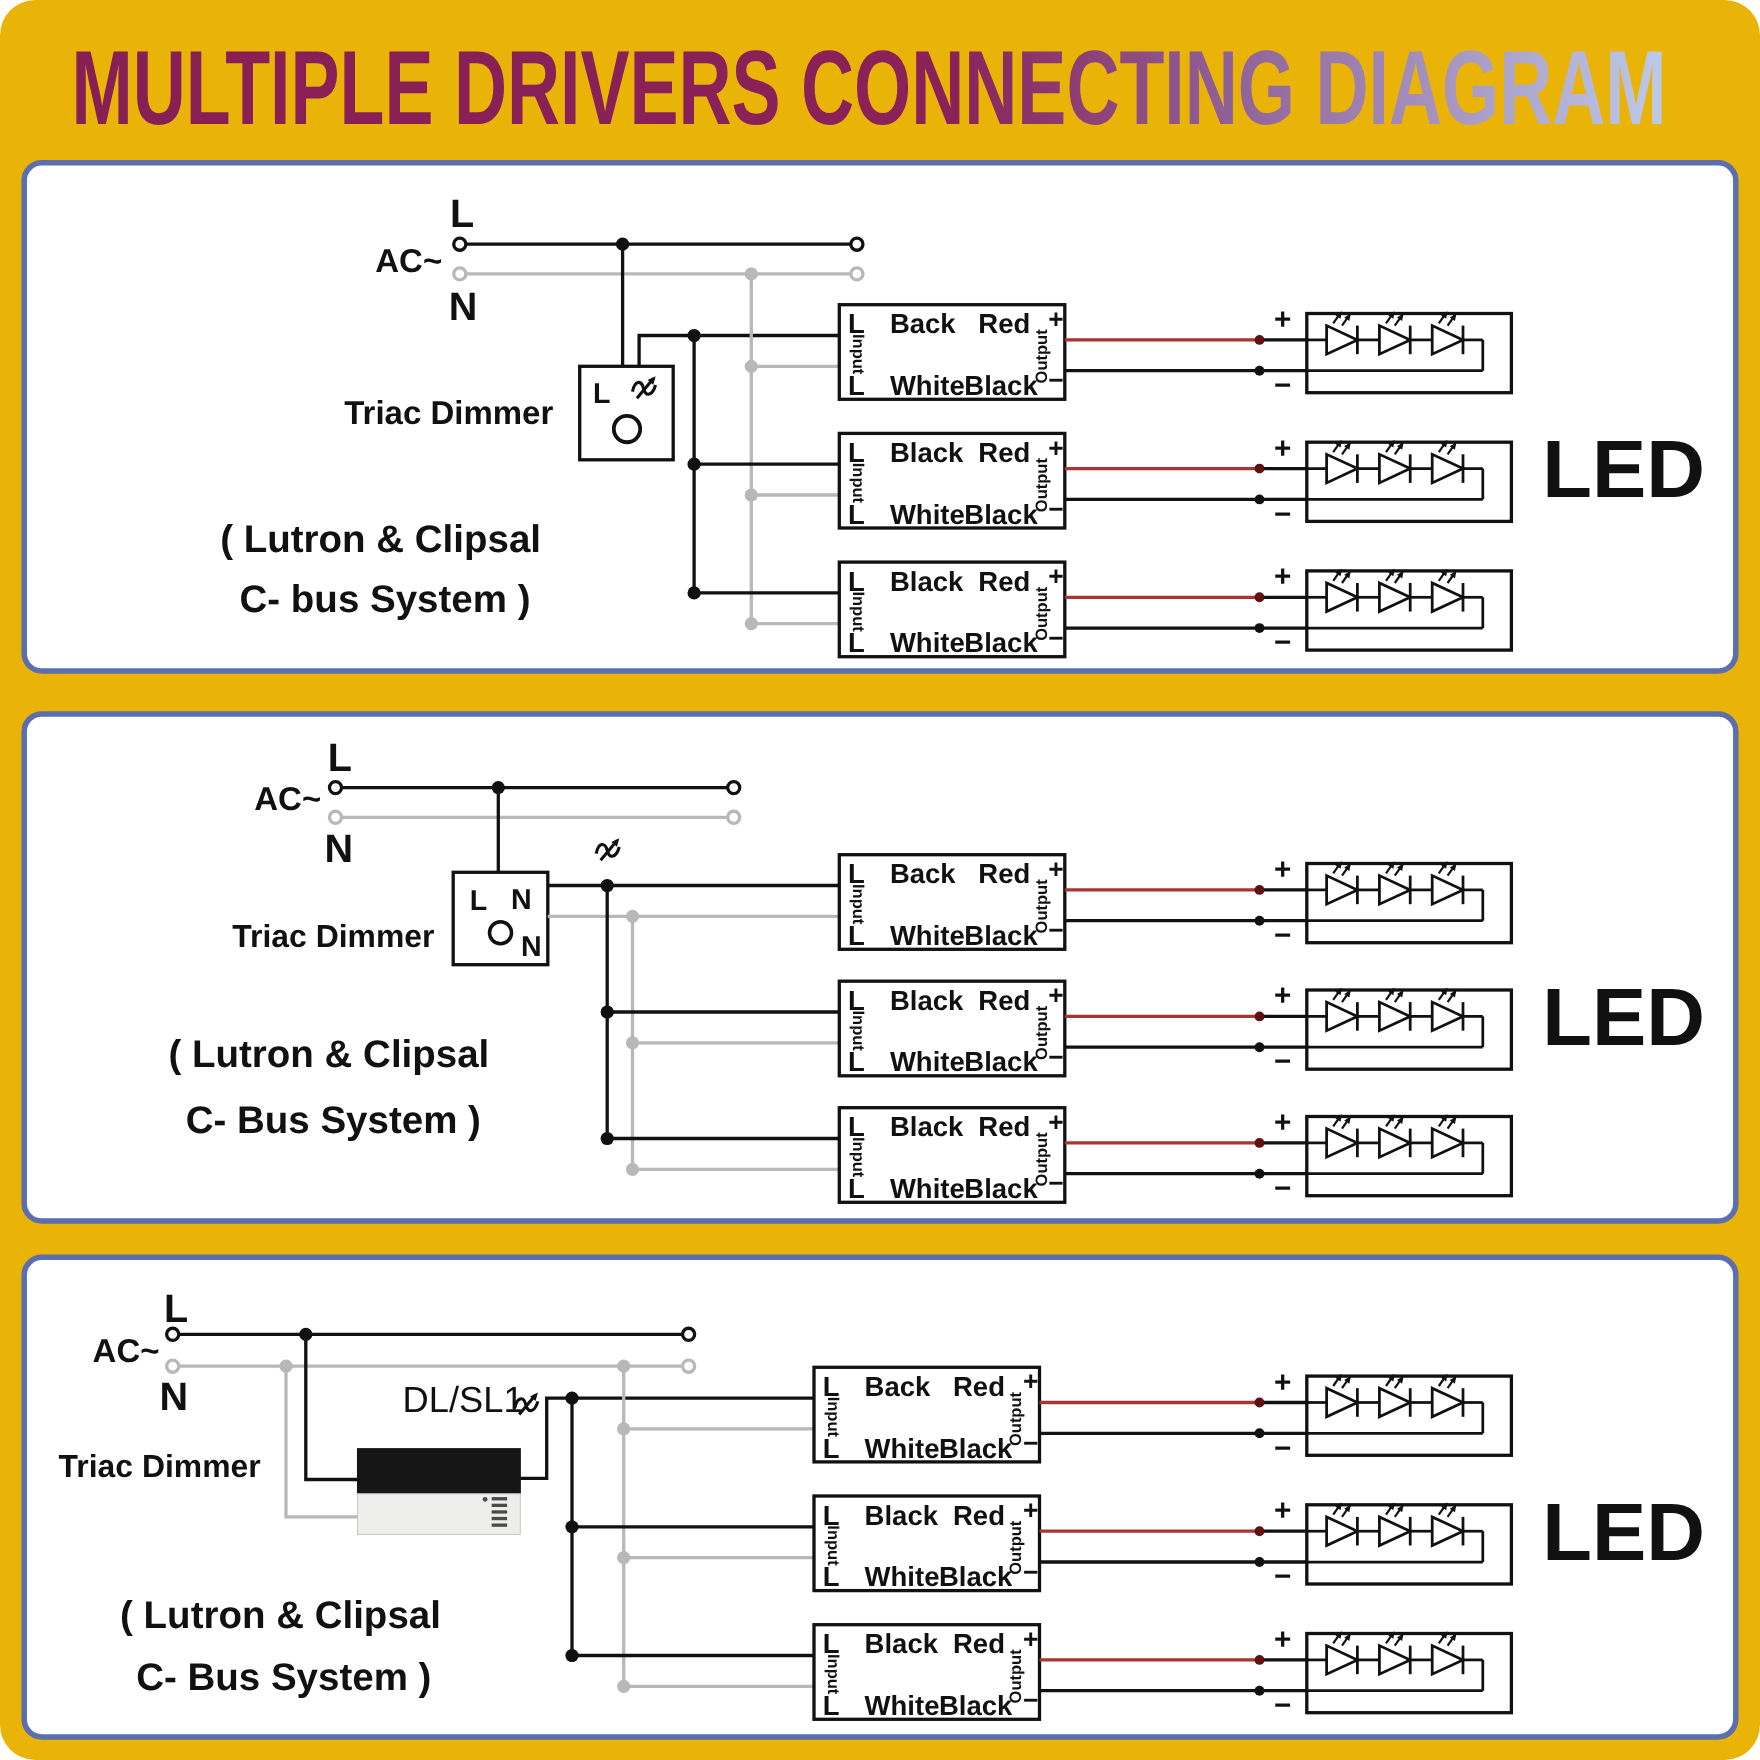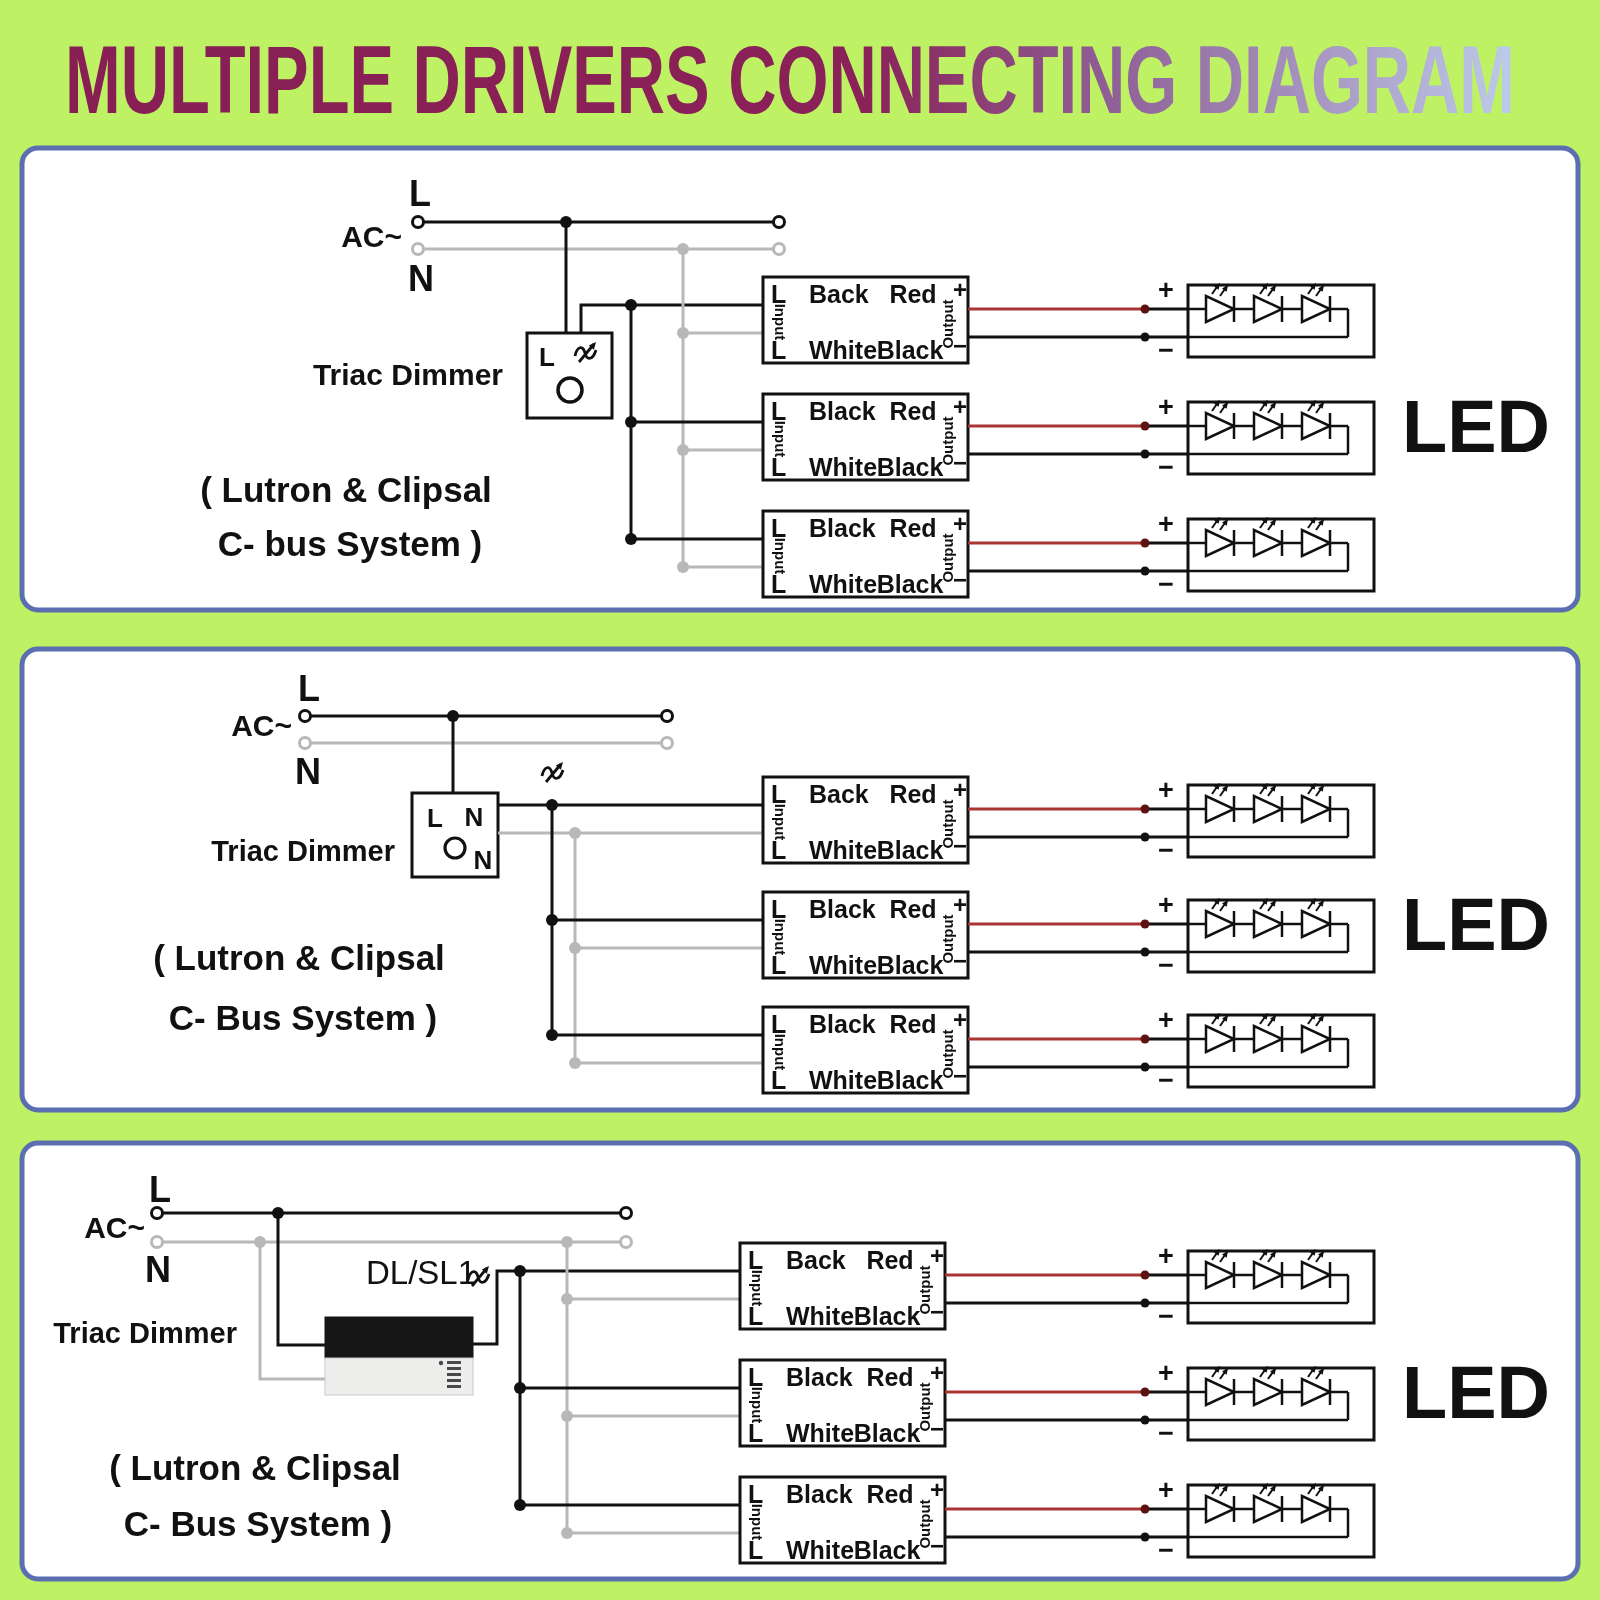--- a/index.html
+++ b/index.html
@@ -1,16 +1,16 @@
 <!DOCTYPE html>
 <html><head>
 <meta charset="utf-8">
 <style>
   html,body{margin:0;padding:0;background:#ffffff;}
-  #stage{width:1600px;height:1600px;position:relative;background:#bef264;}
+  #stage{width:1600px;height:1600px;position:relative;background:#eab308;border-radius:32px;}
   svg{display:block;}
   text{font-family:"Liberation Sans",sans-serif;}
 </style>
 </head>
 <body>
 
 <div id="stage">
   <svg id="diagram" width="1600" height="1600" viewBox="0 0 1600 1600">
       <defs>
         <linearGradient id="tg" x1="0" y1="0" x2="1" y2="0">

